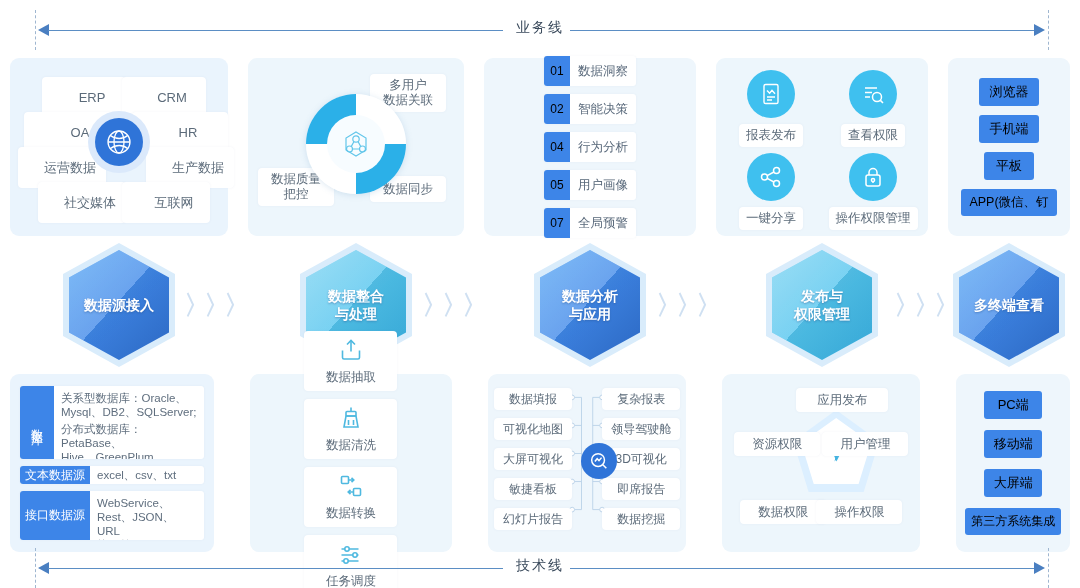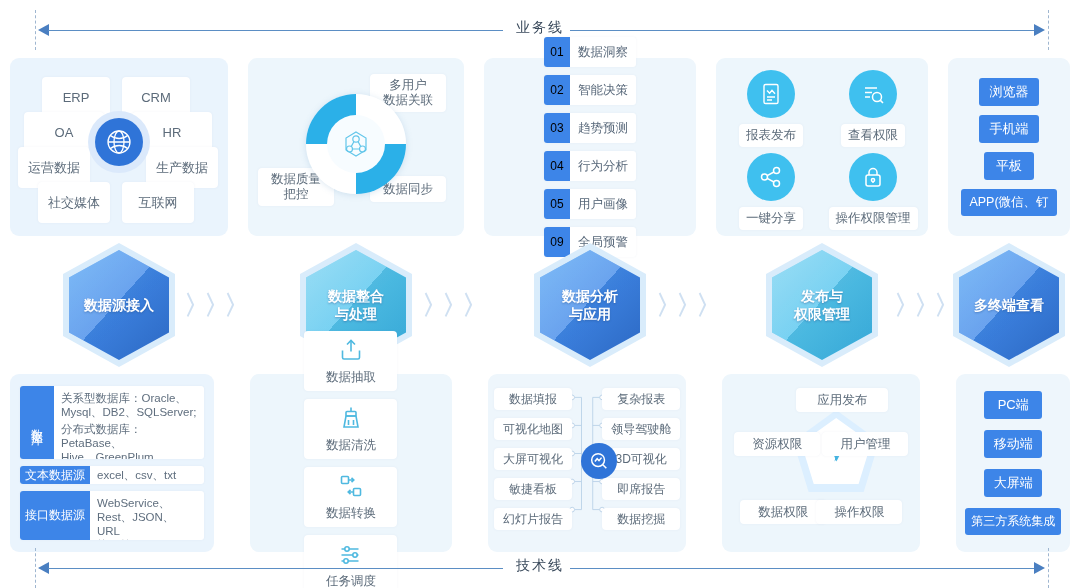--- a/index.html
+++ b/index.html
@@ -55,21 +55,21 @@
   .panel.softer{background:#eef6fc;}
 
   
   .p1{position:absolute;inset:0;}
   .chip{
     position:absolute;background:#ffffff;border-radius:4px;
     display:flex;align-items:center;justify-content:center;
     font-size:13px;color:#5c6b7a;white-space:nowrap;
     box-shadow:0 0 2px rgba(120,150,180,.10);
   }
-  .p1 .chip{height:41px;}
+  .p1 .chip{height:41px;padding-left:16px;}
   .p1 .erp{left:32px;top:19px;width:68px;}
   .p1 .crm{left:112px;top:19px;width:68px;}
   .p1 .oa {left:14px;top:54px;width:80px;}
   .p1 .hr {left:122px;top:54px;width:80px;}
   .p1 .yy {left:8px;top:89px;width:72px;}
   .p1 .sc {left:136px;top:89px;width:72px;}
   .p1 .sj {left:28px;top:124px;width:72px;}
   .p1 .hlw{left:112px;top:124px;width:72px;}
   .globe-halo{
     position:absolute;left:78px;top:53px;width:62px;height:62px;
@@ -130,21 +130,21 @@
   .iconcell .cap{
     margin-top:6px;background:#fff;border-radius:4px;
     font-size:12.5px;color:#5c6b7a;padding:3px 7px;white-space:nowrap;
     box-shadow:0 0 2px rgba(120,150,180,.10);
   }
 
   
   .p5{position:absolute;inset:0;display:flex;flex-direction:column;
       align-items:center;justify-content:center;gap:9px;}
   .bluebtn{
-    background:#3d85e8;color:#ffffff;border-radius:3px;
+    background:#3d85e8;color:#000000;border-radius:3px;
     font-size:13px;padding:5px 0;text-align:center;white-space:nowrap;
     overflow:hidden;
   }
   .p5 .w1{width:60px;} .p5 .w2{width:60px;} .p5 .w3{width:50px;}
   .p5 .w4{width:96px;font-size:12.5px;}
 
   
   .hexcol{position:relative;display:flex;align-items:center;justify-content:center;}
   .hexwrap{position:relative;width:112px;height:124px;}
   .hex{
@@ -323,33 +323,29 @@
         <div class="p3">
           <div class="numitem">
             <span class="n">01</span>
             <span class="t">数据洞察</span>
           </div>
           <div class="numitem">
             <span class="n">02</span>
             <span class="t">智能决策</span>
           </div>
           <div class="numitem">
-            <span class="n">03</span>
-            <span class="t">趋势预测</span>
-          </div>
-          <div class="numitem">
             <span class="n">04</span>
             <span class="t">行为分析</span>
           </div>
           <div class="numitem">
             <span class="n">05</span>
             <span class="t">用户画像</span>
           </div>
           <div class="numitem">
-            <span class="n">09</span>
+            <span class="n">07</span>
             <span class="t">全局预警</span>
           </div>
         </div>
       </div>
     </div>
 
     <div class="col c4">
       <div class="panel soft">
         <div class="p4">
           <div class="iconcell">

